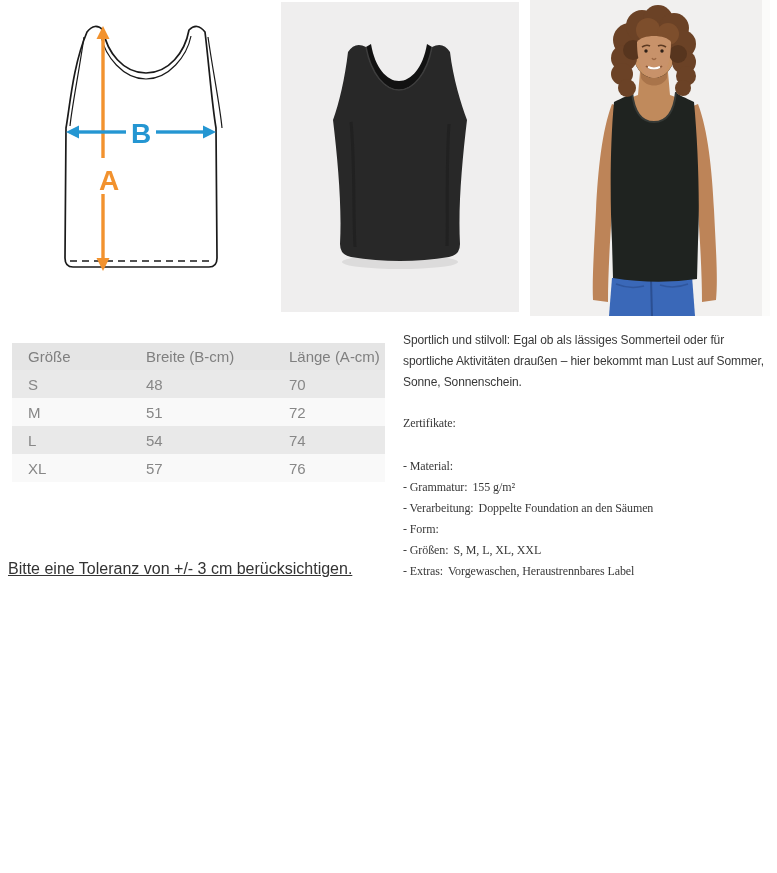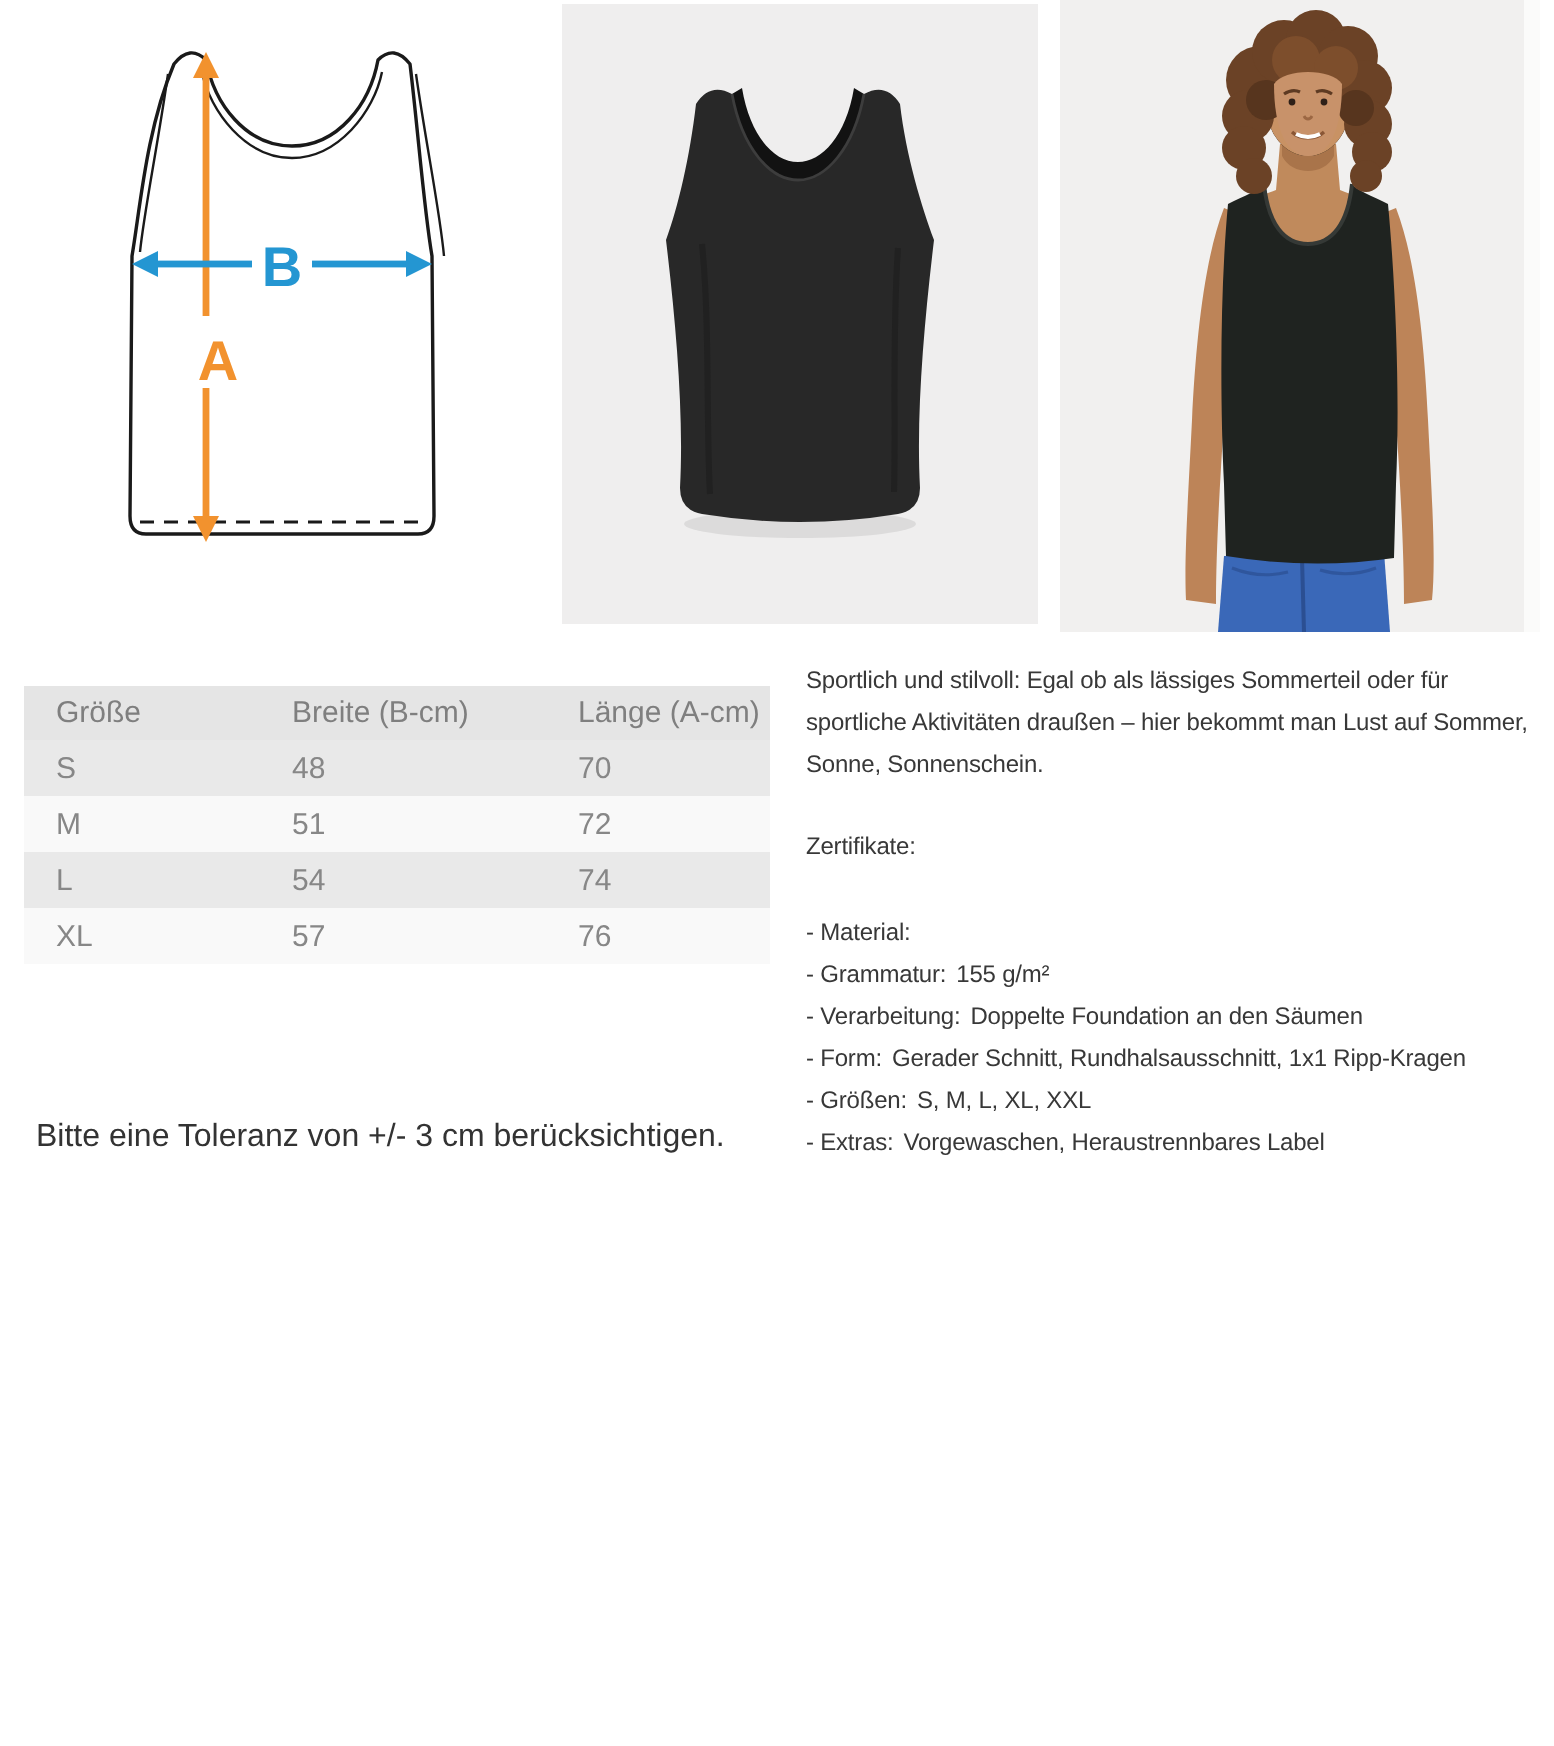--- a/index.html
+++ b/index.html
@@ -23,32 +23,32 @@
   .size-table th,.size-table td{
     text-align:left;padding:0 0 0 16px;height:28px;vertical-align:middle;
   }
   .size-table thead tr{background:#e5e5e5;}
   .size-table thead th{height:27px;}
   .size-table tbody tr:nth-child(odd){background:#e9e9e9;}
   .size-table tbody tr:nth-child(even){background:#f9f9f9;}
   .col-size{width:118px;} .col-width{width:143px;} .col-length{width:112px;}
 
   .tolerance{
-    position:absolute;left:18px;top:560px;width:380px;
-    font-size:16px;color:#333333;
+    position:absolute;left:8px;top:560px;width:380px;
+    font-size:16px;color:#333333;text-decoration:underline;
   }
 
   
   .description{
     position:absolute;left:403px;top:330px;width:364px;
     font-size:12px;line-height:21px;color:#383838;letter-spacing:-0.1px;
   }
   .description p{margin:0 0 20px 0;}
   .description p.cotton{margin-bottom:36px;}
-  .hang{display:flex;align-items:flex-start;}
+  .hang{display:flex;align-items:flex-start;font-family:Liberation Serif, serif;}
   .hang.cert{margin:0 0 22px 0;}
   .hang-label{white-space:nowrap;padding-right:5px;}
   .hang-value{flex:1;}
 
   svg text.measure-label{font-family:"Liberation Sans",sans-serif;font-weight:bold;font-size:28px;}
 </style>
 </head>
 <body>
 
 <div class="gallery">
@@ -235,21 +235,20 @@
     <div class="hang">
       <span class="hang-label">- Grammatur:</span>
       <span class="hang-value">155 g/m²</span>
     </div>
     <div class="hang">
       <span class="hang-label">- Verarbeitung:</span>
       <span class="hang-value">Doppelte Foundation an den Säumen</span>
     </div>
     <div class="hang">
       <span class="hang-label">- Form:</span>
-      <span class="hang-value">Gerader Schnitt, Rundhalsausschnitt, 1x1 Ripp-Kragen</span>
     </div>
     <div class="hang">
       <span class="hang-label">- Größen:</span>
       <span class="hang-value">S, M, L, XL, XXL</span>
     </div>
     <div class="hang">
       <span class="hang-label">- Extras:</span>
       <span class="hang-value">Vorgewaschen, Heraustrennbares Label</span>
     </div>
   </div>

